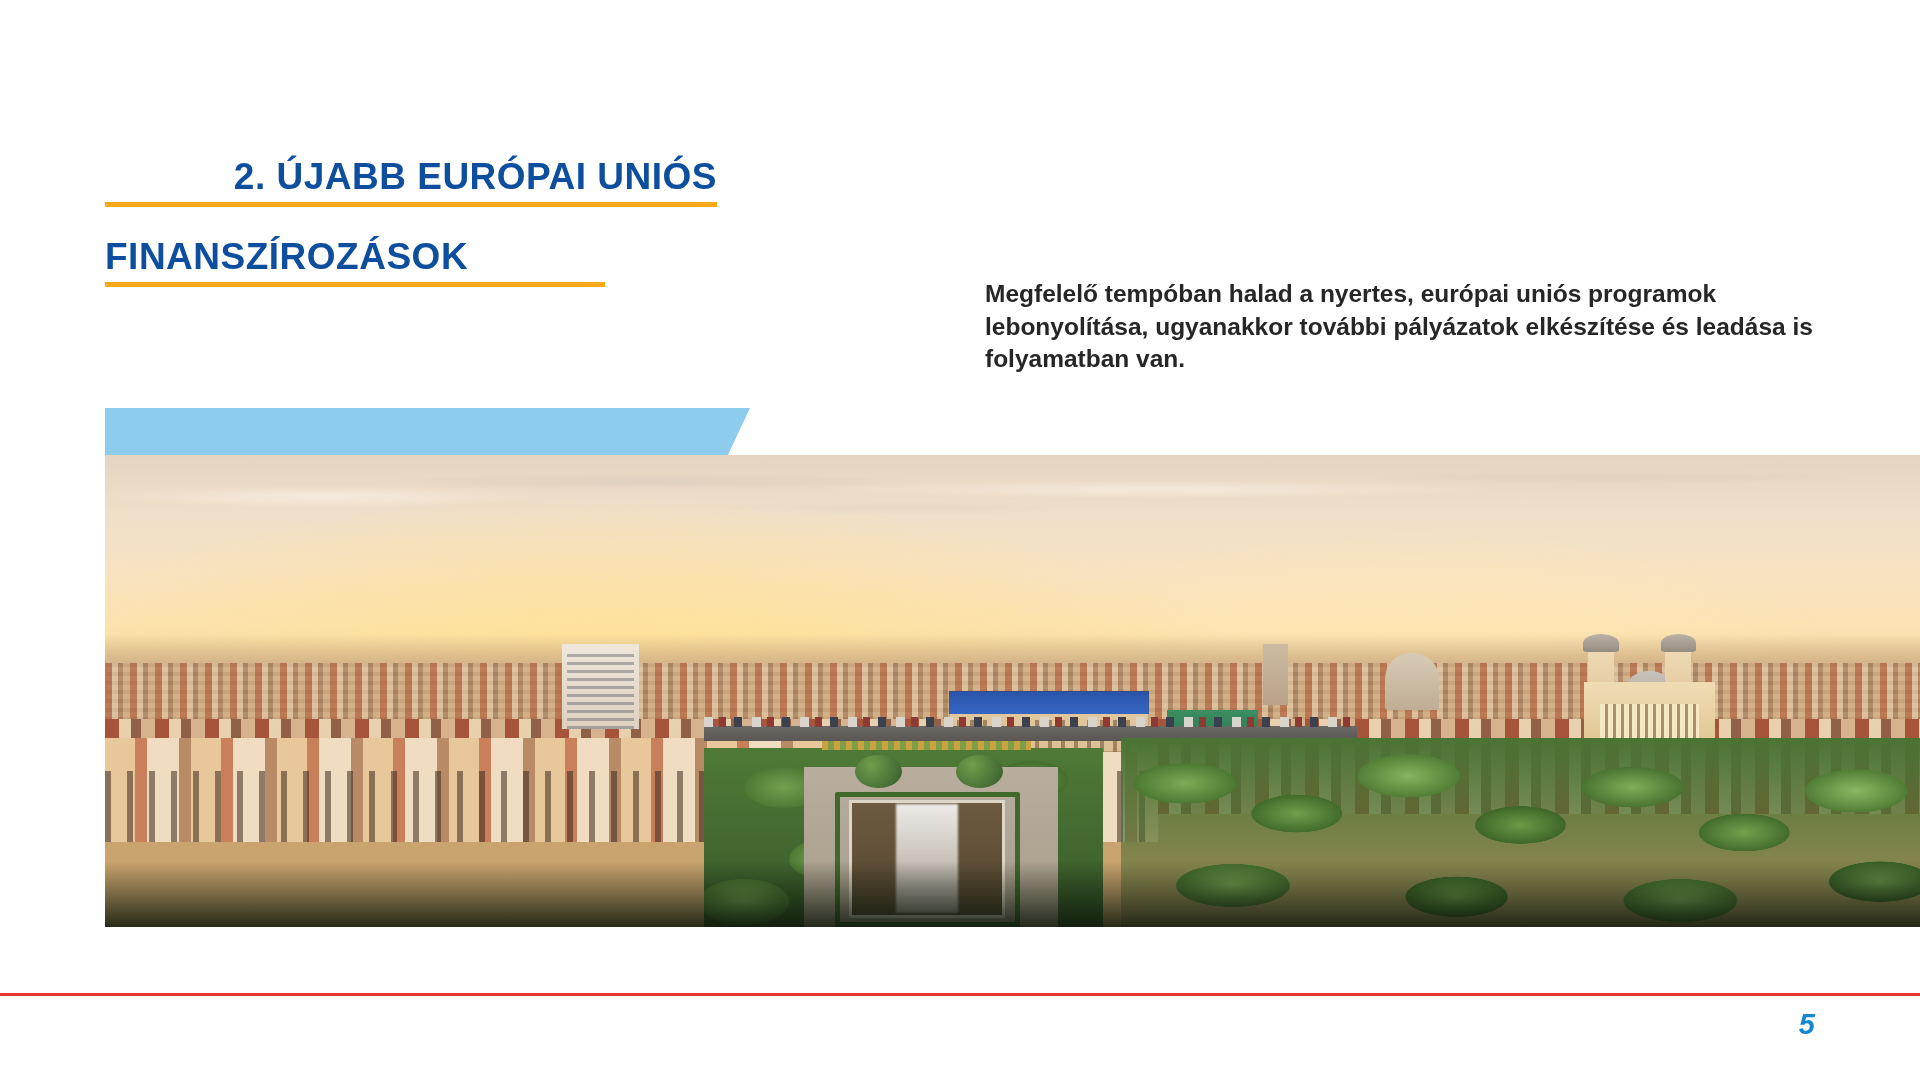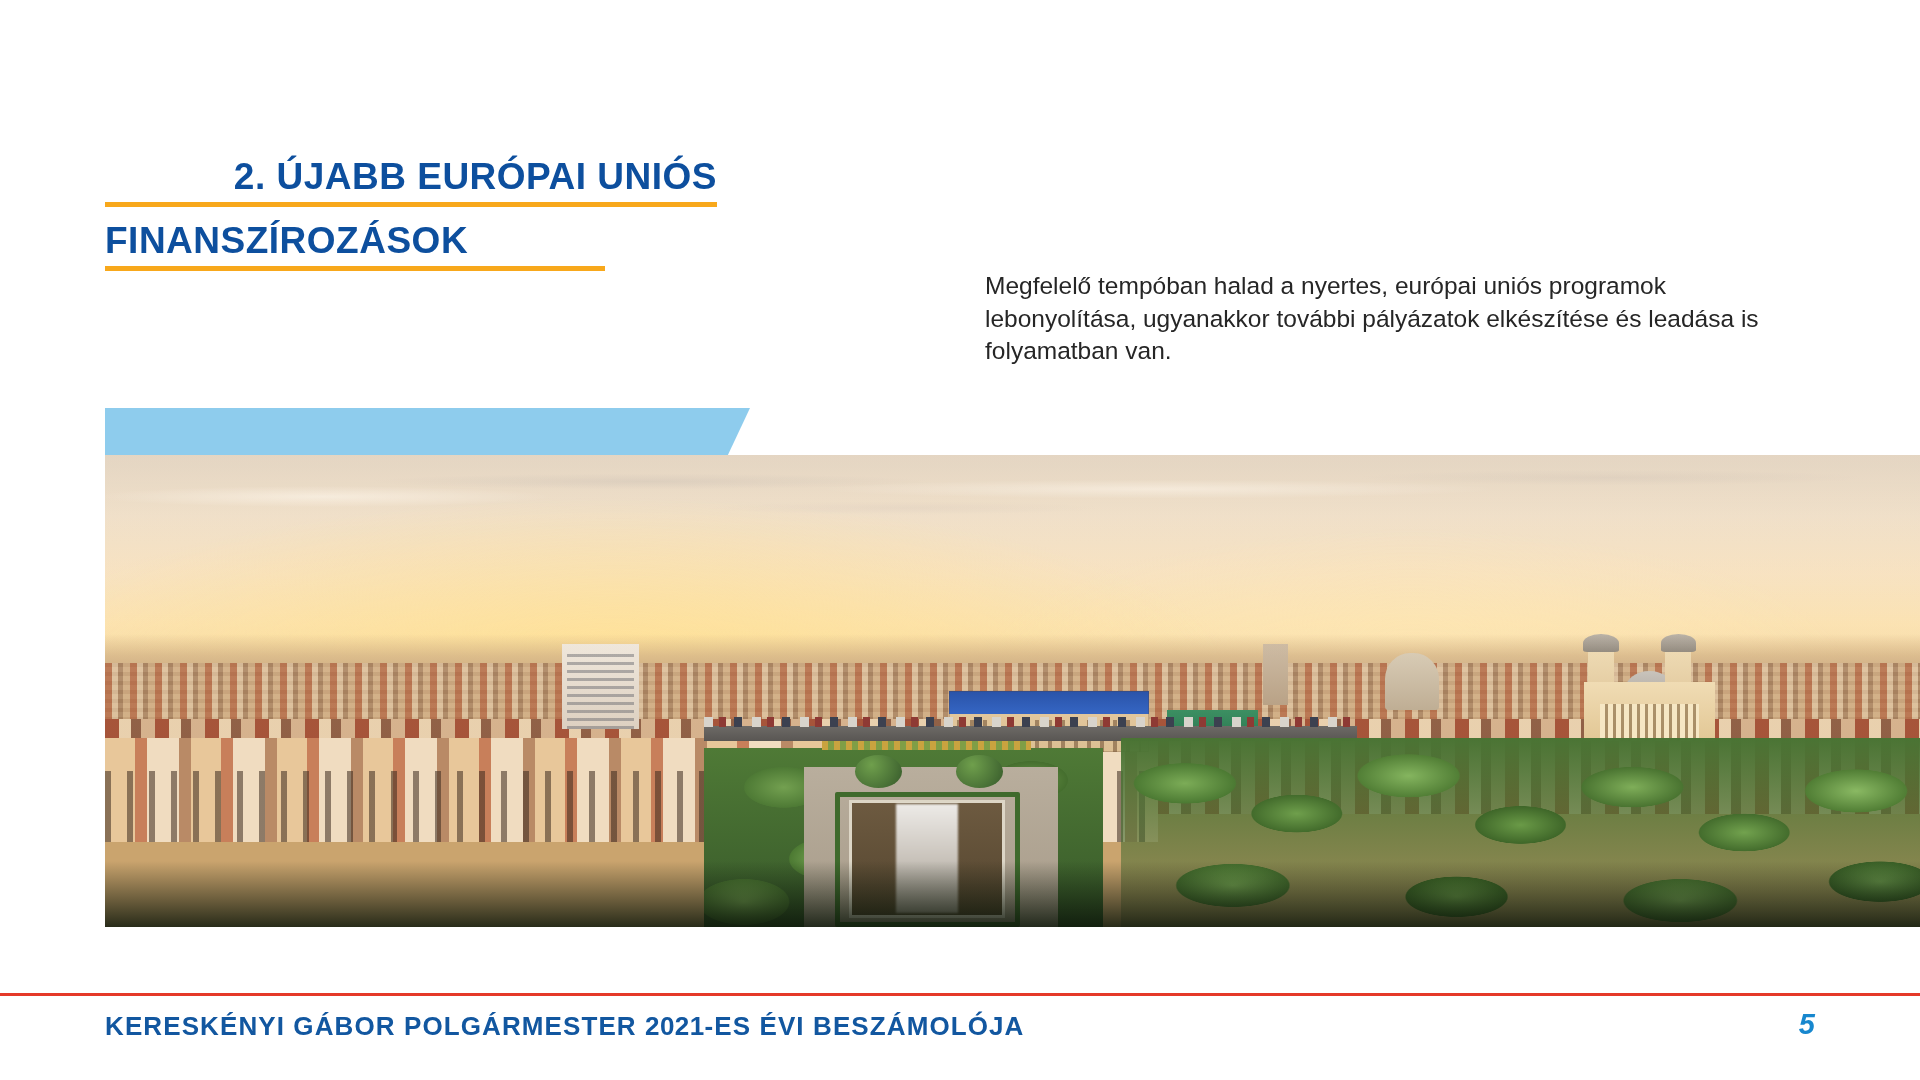--- a/index.html
+++ b/index.html
@@ -21,32 +21,32 @@
     display:block;
     font-size:37px;
     font-weight:bold;
     letter-spacing:.5px;
     color:#0d4f9e;
     line-height:1.0;
     white-space:nowrap;
     text-transform:uppercase;
   }
   .title-line.l1{padding-bottom:7px;border-bottom:5px solid #f8a81b;width:612px;text-align:right;}
-  .title-line.l2{margin-top:15px;padding-bottom:7px;border-bottom:5px solid #f8a81b;width:500px;}
+  .title-line.l2{margin-top:31px;padding-bottom:7px;border-bottom:5px solid #f8a81b;width:500px;}
 
   
   .body-text{
     position:absolute;left:985px;top:270px;width:835px;
     color:#262626;
   }
   .body-text p{
-    margin:0 0 22px 0;
+    margin:8px 0 22px 0;
     font-size:24.5px;
     line-height:1.33;
-    font-weight:400;
+    font-weight:700;
   }
   .body-text p:last-child{margin-bottom:0;}
 
   
   .blue-banner{
     position:absolute;left:105px;top:408px;
     width:645px;height:48px;
     background:#8ecced;
     clip-path:polygon(0 0,100% 0,96.5% 100%,0 100%);
   }
@@ -356,16 +356,15 @@
     <div class="topiary-r"></div>
     <div class="hedge"></div>
     <div class="fountain-basin"></div>
     <div class="fountain-jets"></div>
     <div class="canopy"></div>
     <div class="canopy-shade"></div>
     <div class="warm-wash"></div>
   </div>
 
   <div class="footer-rule"></div>
-  <div class="footer-text"><span>KERESKÉNYI GÁBOR POLGÁRMESTER </span><span class="year">2021</span><span>-ES ÉVI BESZÁMOLÓJA</span></div>
   <div class="page-number">5</div>
 
 </div>
 
 </body></html>

